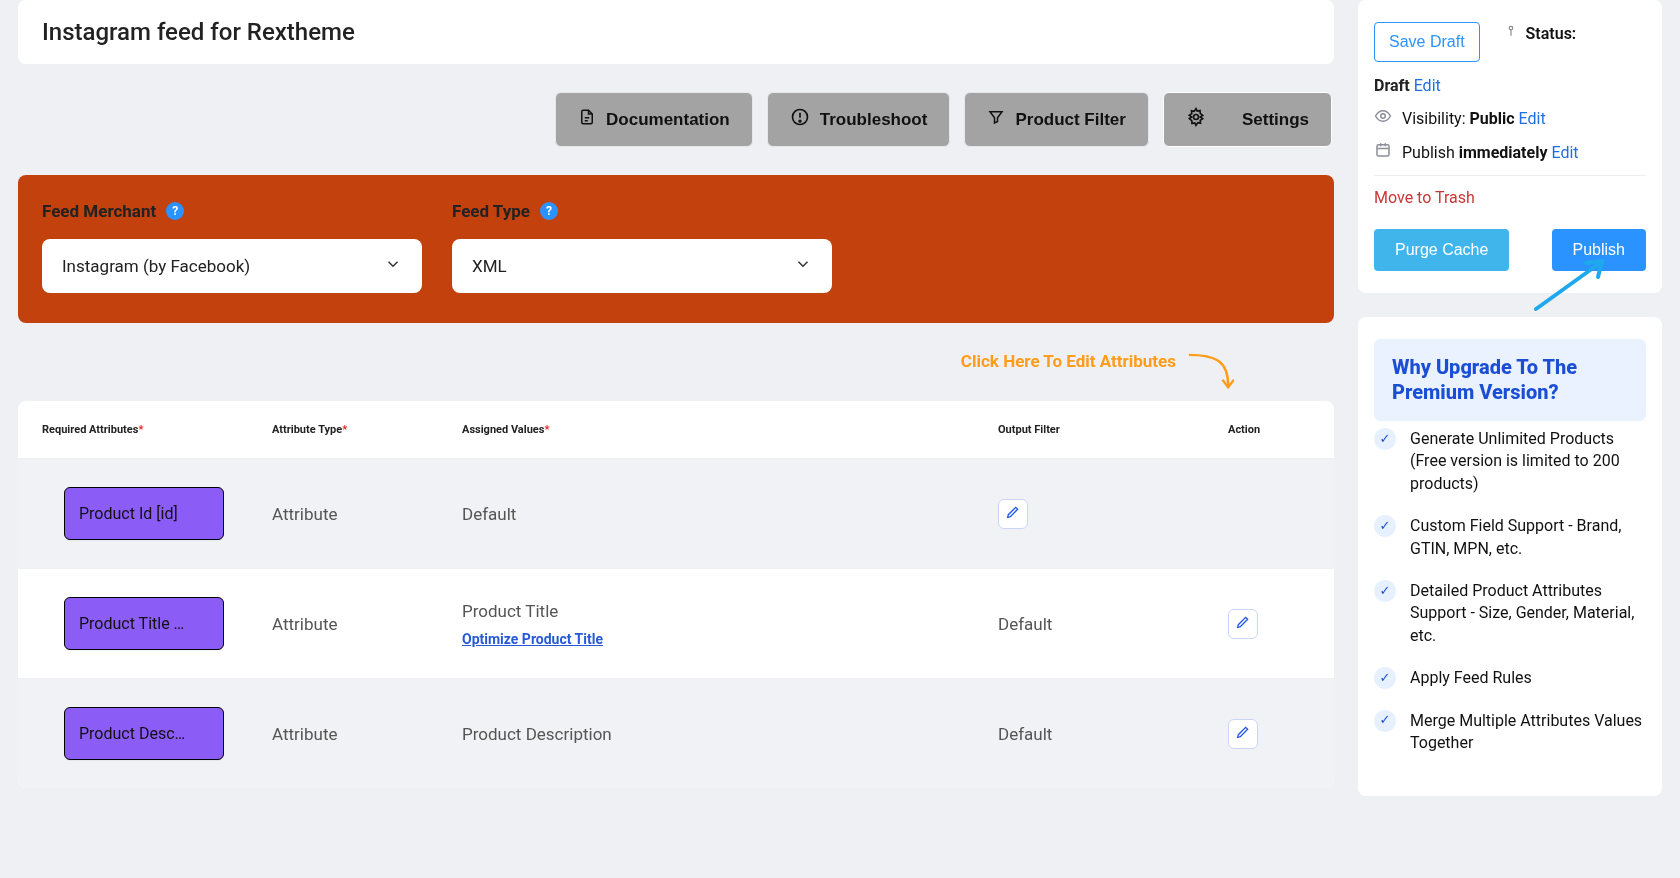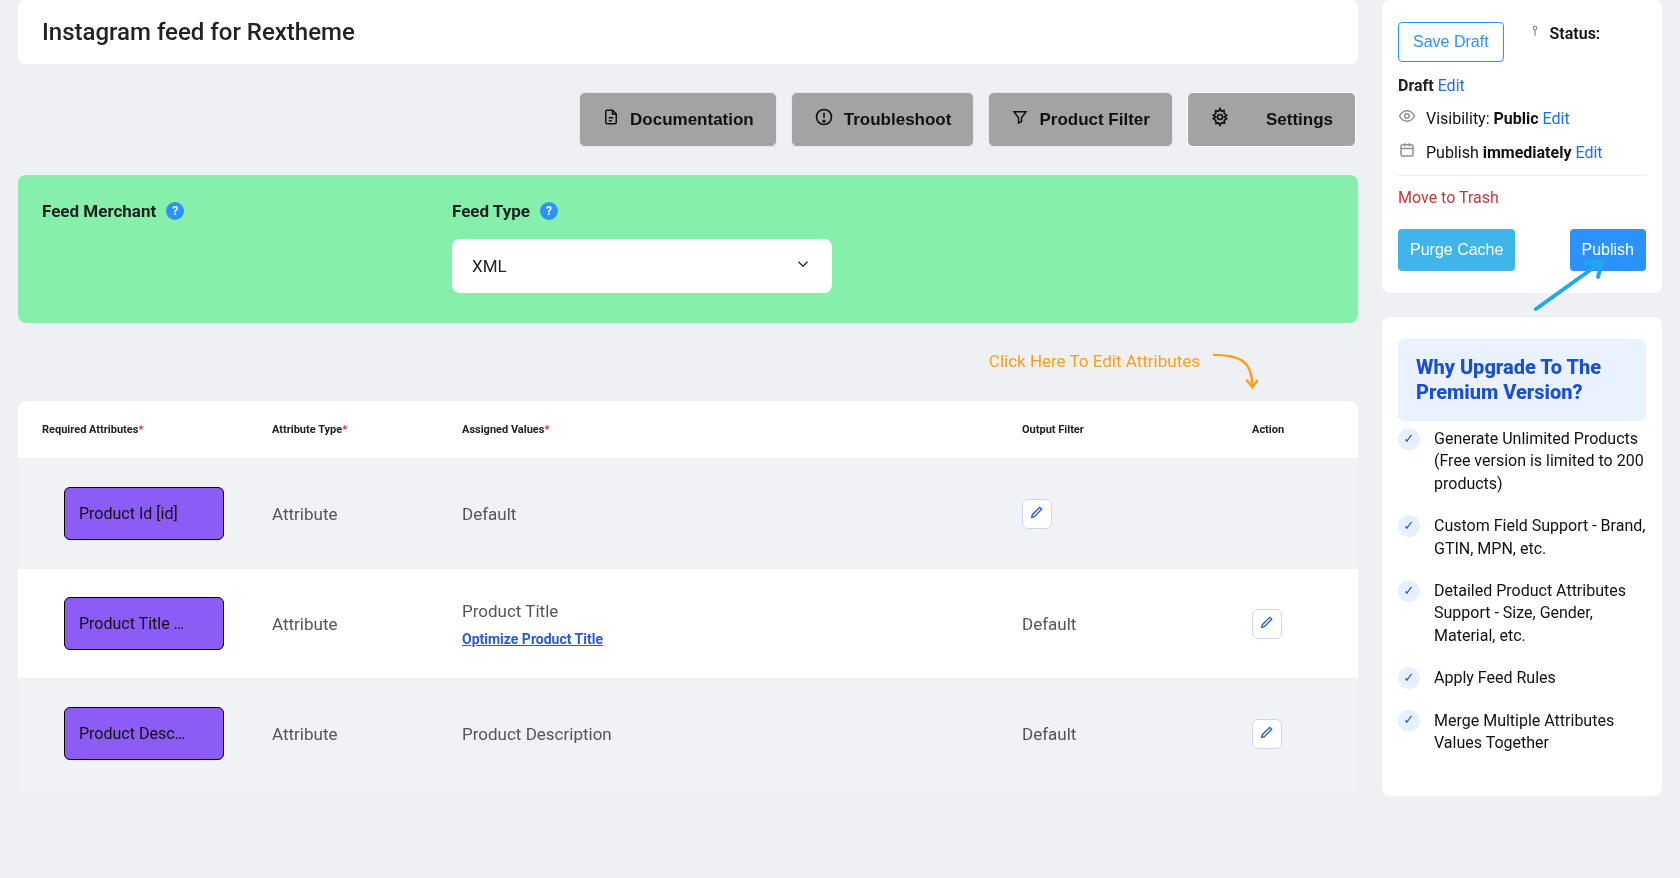--- a/index.html
+++ b/index.html
@@ -8,21 +8,21 @@
     background: #eef0f3;
     font-size: 16px;
     color: #222;
   }
   .page {
     display: flex;
     gap: 24px;
     padding: 0 18px 18px 18px;
   }
   .main-col { flex: 1; min-width: 0; }
-  .side-col { width: 280px; flex-shrink: 0; }
+  .side-col { width: 304px; flex-shrink: 0; }
   .title-card {
     background: #fff;
     border-radius: 8px;
     padding: 18px 24px;
     margin-bottom: 28px;
     font-size: 24px;
     font-weight: 500;
     color: #222;
   }
   .action-bar {
@@ -40,21 +40,21 @@
     font-size: 17px;
     font-weight: 600;
     color: #111;
     display: flex;
     align-items: center;
     gap: 10px;
     cursor: pointer;
   }
   .action-btn.last { border-color: #fff; gap: 36px; }
   .config-card {
-    background: #86efac;
+    background: #c2410c;
     border-radius: 8px;
     padding: 26px 24px 30px 24px;
     margin-bottom: 28px;
   }
   .config-row { display: flex; gap: 30px; }
   .config-field { flex: 0 1 380px; }
   .config-label {
     display: flex;
     align-items: center;
     gap: 10px;
@@ -88,21 +88,21 @@
   .edit-cta {
     display: flex;
     justify-content: flex-end;
     align-items: flex-start;
     gap: 10px;
     padding-right: 100px;
     margin-bottom: 2px;
   }
   .edit-cta-text {
     color: #ff9c1a;
-    font-weight: 400;
+    font-weight: 700;
     font-size: 17px;
   }
   .arrow-curve { color: #ff9c1a; }
   .attr-table {
     background: #fff;
     border-radius: 8px;
     overflow: hidden;
   }
   .attr-row {
     display: grid;
@@ -192,21 +192,21 @@
     display: flex; align-items: center; gap: 10px;
     font-size: 16px; margin: 12px 0;
     color: #111;
   }
   .side-meta-row svg { color: #8b8f98; flex-shrink: 0; }
   .side-divider { border: none; border-top: 1px solid #eceef2; margin: 8px 0 12px; }
   .trash-link { color: #c83737; font-size: 16px; cursor: pointer; margin-bottom: 22px; display: inline-block; text-align: right; }
   .pub-actions { display: flex; justify-content: space-between; align-items: center; }
   .purge-btn, .publish-btn {
     border: none; border-radius: 4px;
-    padding: 12px 12px; font-size: 16px;
+    padding: 12px 21px; font-size: 16px;
     color: #fff; cursor: pointer; text-align: right;
   }
   .purge-btn { background: #3fb5ec; }
   .publish-btn { background: #2a93ff; }
   .publish-btn-wrap { position: relative; }
   .publish-arrow {
     position: absolute;
     right: 34px;
     top: 28px;
     color: #1fa8ed;
@@ -281,20 +281,28 @@
         <span>Settings</span>
       </button>
     </div>
 
     <div class="config-card">
       <div class="config-row">
         <div class="config-field">
           <div class="config-label">
             <span>Feed Merchant</span>
             <span class="help-dot">?</span>
+          </div>
+          <div class="select-box">
+            <span>Instagram (by Facebook)</span>
+            <span class="chev">
+              <svg width="18" height="18" viewBox="0 0 24 24" fill="none" stroke="currentColor" stroke-width="2">
+                  <path d="M6 9l6 6 6-6"></path>
+                </svg>
+            </span>
           </div>
         </div>
         <div class="config-field">
           <div class="config-label">
             <span>Feed Type</span>
             <span class="help-dot">?</span>
           </div>
           <div class="select-box">
             <span>XML</span>
             <span class="chev">

